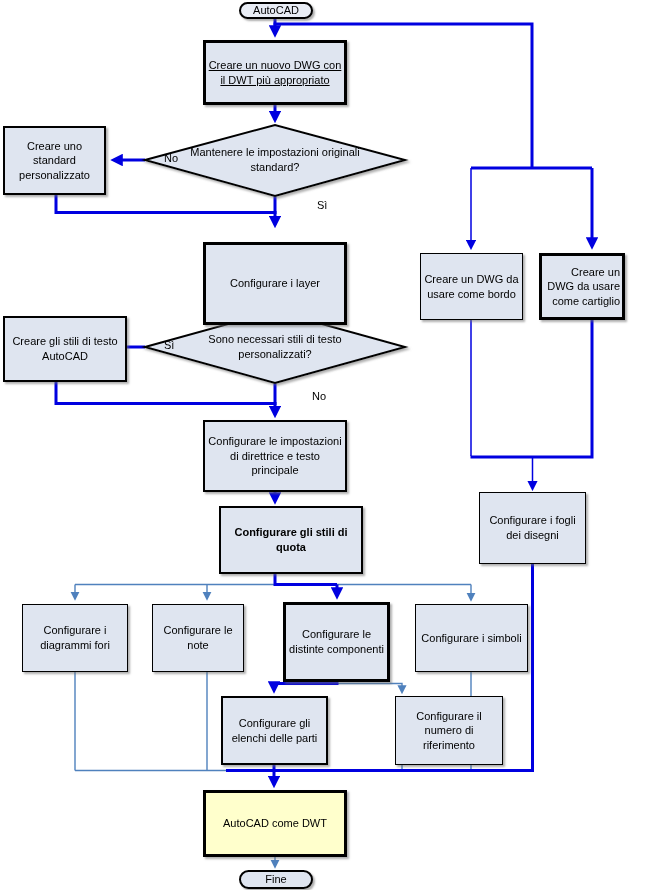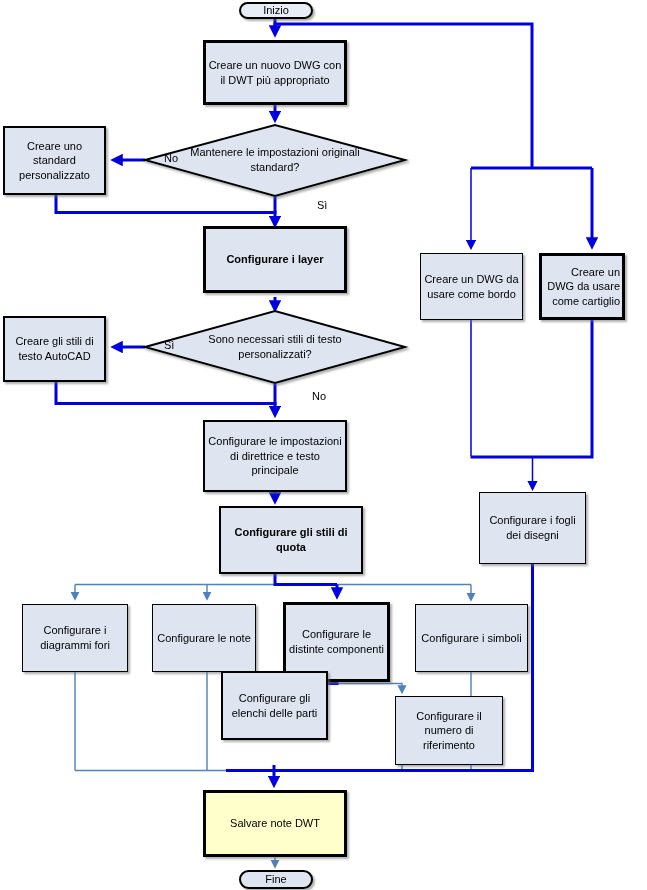--- a/index.html
+++ b/index.html
@@ -76,51 +76,51 @@
       <path d="M471,320 V456"></path>
       <path d="M532.5,457 V488" marker-end="url(#at)"></path>
     </g>
 
     <g fill="#dfe5f0" stroke="#000" stroke-width="2" filter="url(#sh)">
       <polygon points="145,160 275,125 405,160 275,196"></polygon>
       <polygon points="145,347 275,311 405,347 275,383"></polygon>
     </g>
   </svg>
 
-  <div class="node oval" style="left:239px;top:2px;width:74px;height:17px;">Inizio</div>
+  <div class="node oval" style="left:239px;top:2px;width:74px;height:17px;">AutoCAD</div>
   <div class="node oval" style="left:239px;top:870px;width:74px;height:19px;background:#dfe5f0;">Fine</div>
 
-  <div class="node b3" style="left:203px;top:40px;width:144px;height:65px;">Creare un nuovo DWG con il DWT più appropriato</div>
+  <div class="node b3" style="left:203px;top:40px;width:144px;height:65px;text-decoration:underline;">Creare un nuovo DWG con il DWT più appropriato</div>
 
   <div class="dtext" style="left:183px;top:145px;width:184px;height:30px;">Mantenere le impostazioni originali standard?</div>
 
   <div class="node b2" style="left:3px;top:126px;width:103px;height:69px;">Creare uno standard personalizzato</div>
 
-  <div class="node b3" style="left:203px;top:226px;width:144px;height:67px;font-weight:bold;">Configurare i layer</div>
+  <div class="node b3" style="left:203px;top:242px;width:144px;height:83px;">Configurare i layer</div>
 
   <div class="dtext" style="left:183px;top:332px;width:184px;height:30px;">Sono necessari stili di testo personalizzati?</div>
 
-  <div class="node b2" style="left:3px;top:316px;width:103px;height:66px;">Creare gli stili di testo AutoCAD</div>
+  <div class="node b2" style="left:3px;top:316px;width:124px;height:66px;">Creare gli stili di testo AutoCAD</div>
 
   <div class="node b2" style="left:203px;top:420px;width:144px;height:72px;">Configurare le impostazioni di direttrice e testo principale</div>
 
   <div class="node b2" style="left:219px;top:506px;width:144px;height:68px;font-weight:bold;">Configurare gli stili di quota</div>
 
   <div class="node" style="left:22px;top:604px;width:106px;height:68px;">Configurare i diagrammi fori</div>
-  <div class="node" style="left:152px;top:604px;width:104px;height:68px;">Configurare le note</div>
+  <div class="node" style="left:152px;top:604px;width:92px;height:68px;">Configurare le note</div>
   <div class="node b3" style="left:283px;top:602px;width:107px;height:80px;text-align:center;">Configurare le distinte componenti</div>
   <div class="node" style="left:415px;top:604px;width:113px;height:68px;">Configurare i simboli</div>
 
-  <div class="node b2" style="left:221px;top:671px;width:107px;height:69px;">Configurare gli elenchi delle parti</div>
+  <div class="node b2" style="left:221px;top:696px;width:107px;height:69px;">Configurare gli elenchi delle parti</div>
   <div class="node" style="left:347px;top:696px;width:108px;height:69px;margin-left:48px;">Configurare il numero di riferimento</div>
 
   <div class="node" style="left:420px;top:253px;width:103px;height:67px;">Creare un DWG da usare come bordo</div>
   <div class="node b3" style="left:539px;top:253px;width:86px;height:67px;text-align:right;">Creare un DWG da usare come cartiglio</div>
   <div class="node" style="left:479px;top:492px;width:107px;height:72px;">Configurare i fogli dei disegni</div>
 
-  <div class="node b3 save" style="left:203px;top:790px;width:144px;height:67px;">Salvare note DWT</div>
+  <div class="node b3 save" style="left:203px;top:790px;width:144px;height:67px;">AutoCAD come DWT</div>
 
   <div class="lbl" style="left:117px;top:152px;">No</div>
   <div class="lbl" style="left:270px;top:199px;">Sì</div>
   <div class="lbl" style="left:117px;top:339px;">Sì</div>
   <div class="lbl" style="left:265px;top:390px;">No</div>
 
 </div>
 
 </body></html>

